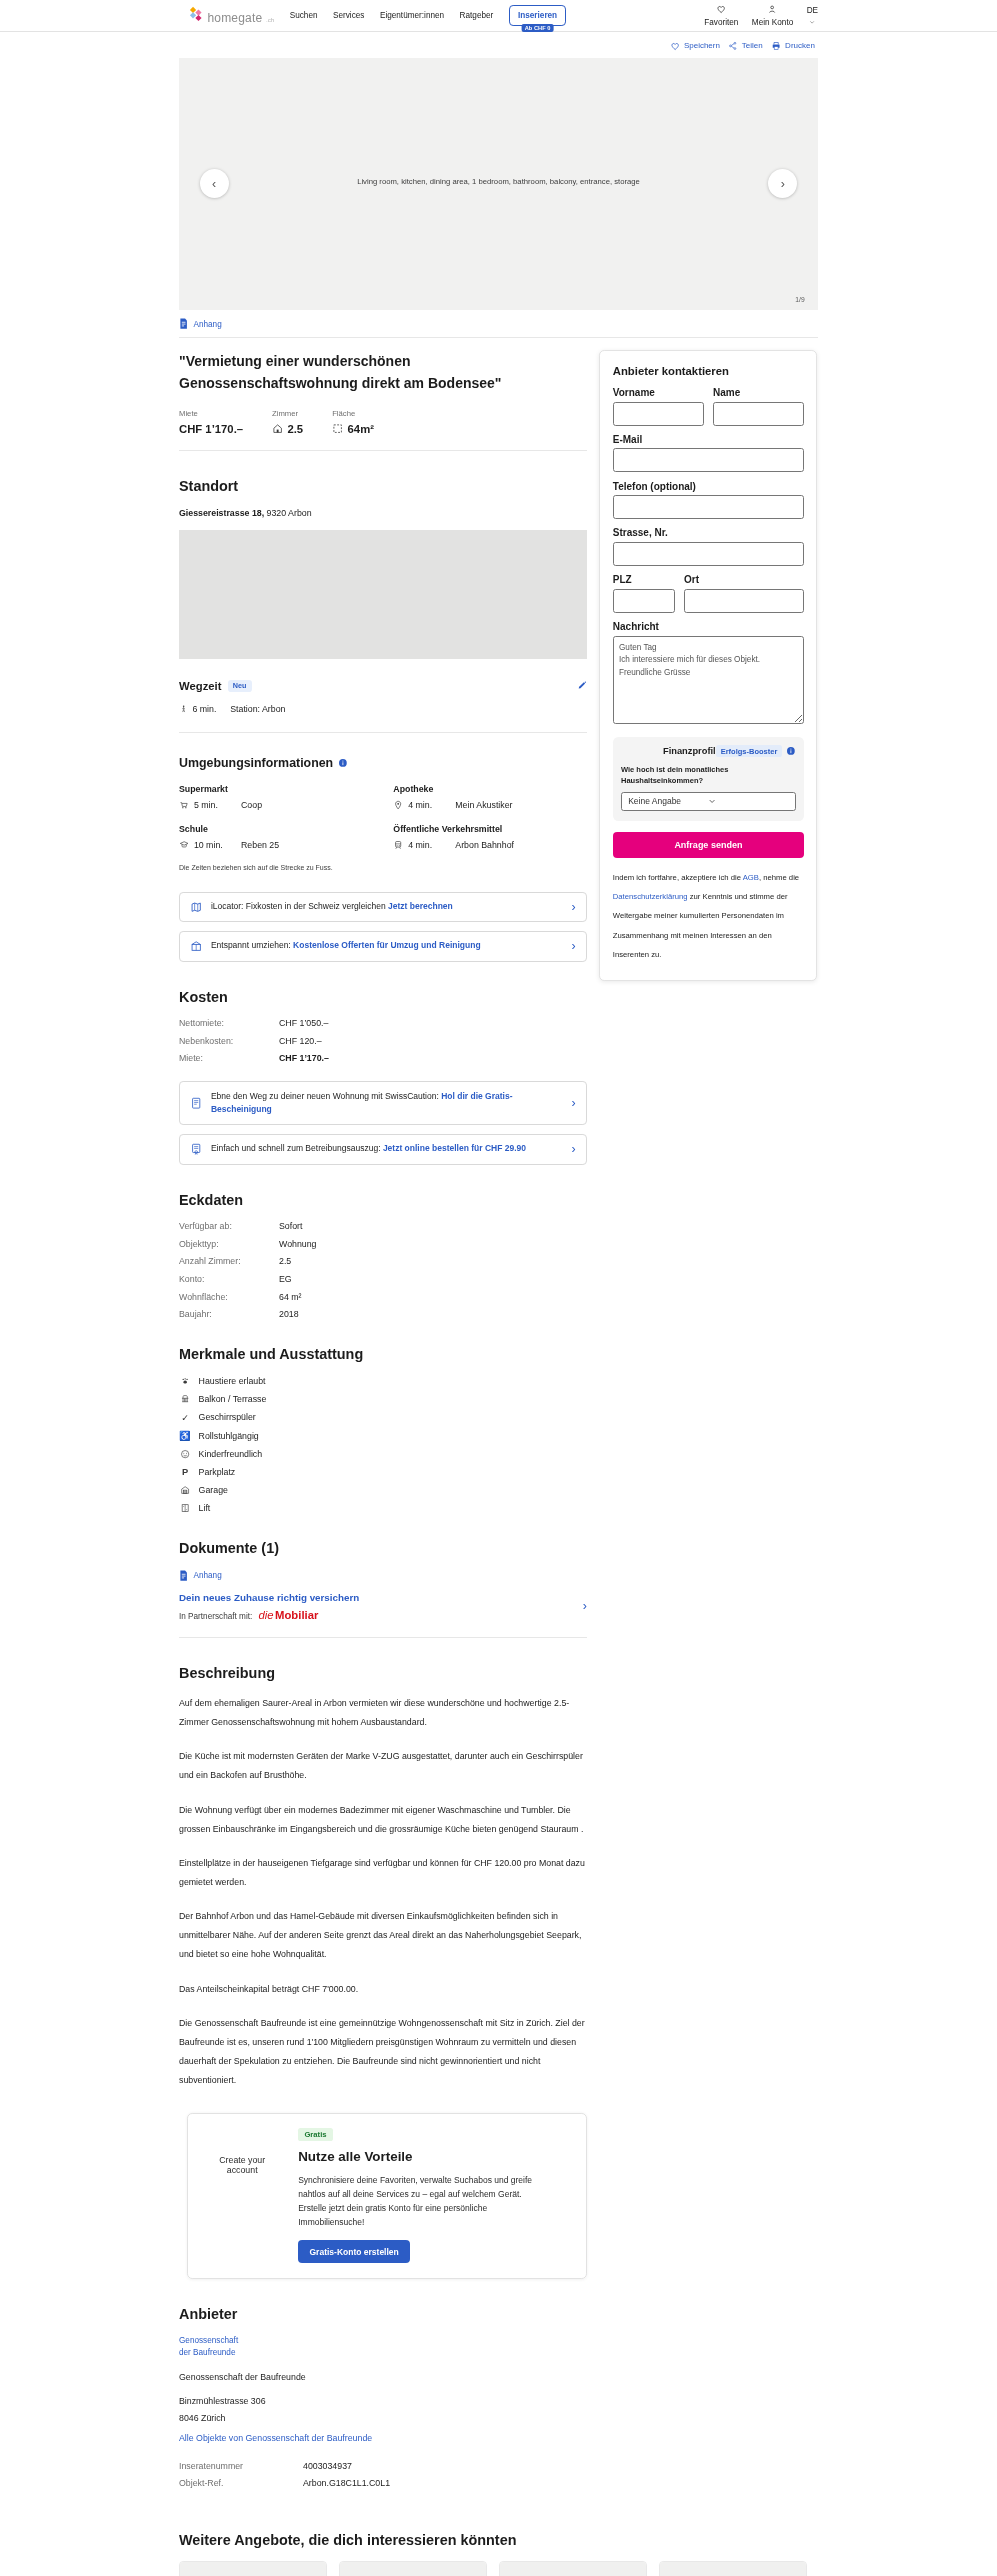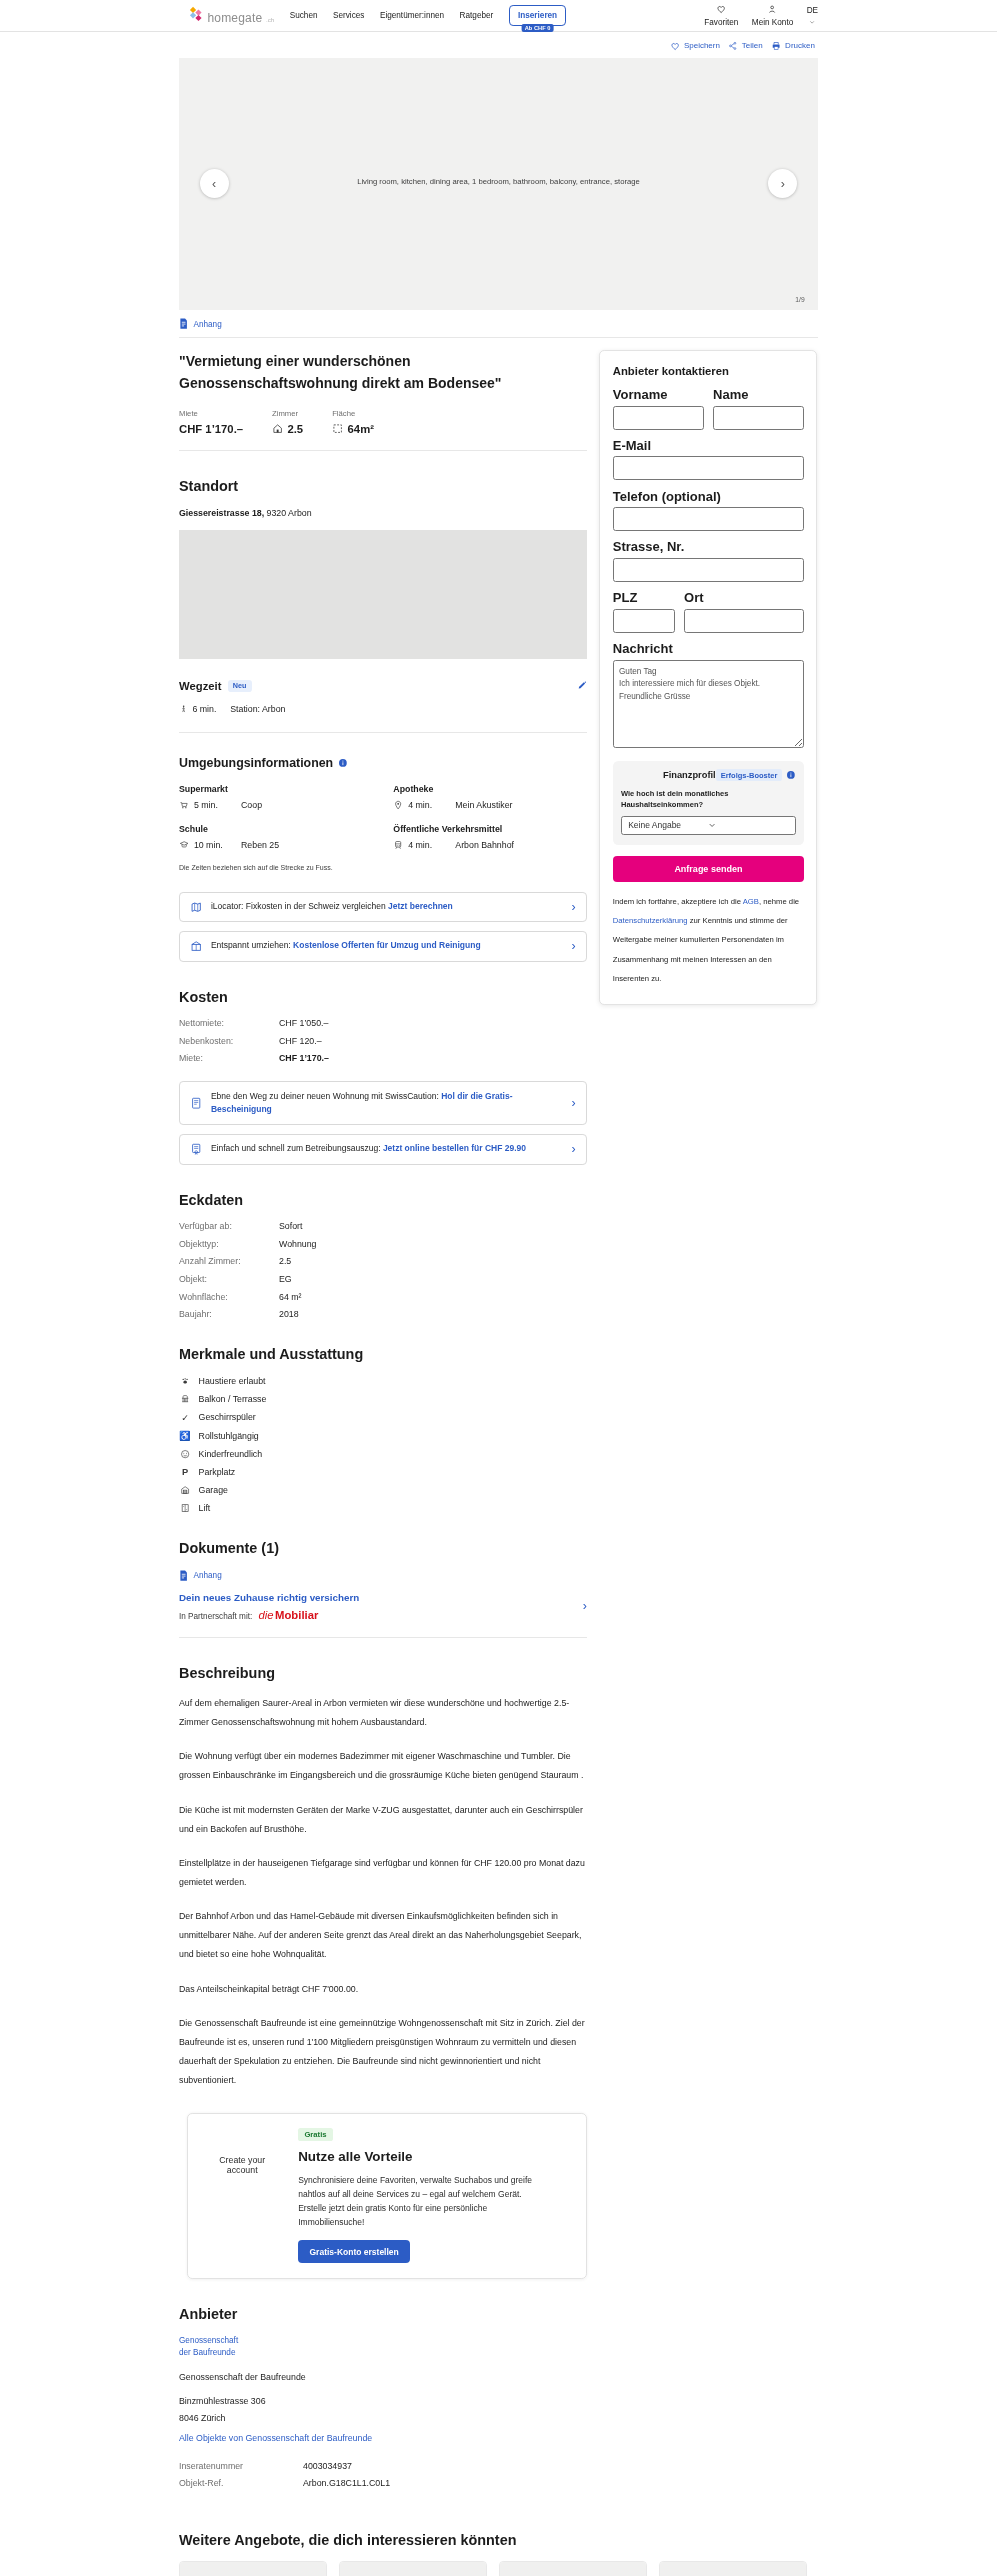--- a/index.html
+++ b/index.html
@@ -104,21 +104,21 @@
   .prov-all { display: inline-block; color: #2c5cc5; font-size: 8.8px; margin: 3.1px 0 17.5px; }
 
   
   .cards-row { display: flex; gap: 12px; margin-bottom: 10.3px; }
   .rel-card { width: 148px; border: 0.5px solid #e8e8e8; border-radius: 4.1px; overflow: hidden; background: #fff; cursor: pointer; }
   .rel-img { height: 62px; background: #f0f0ef; }
 
   
   .contact-card { border: 0.5px solid #e3e3e3; border-radius: 5.2px; box-shadow: 0 1px 5.2px rgba(0,0,0,.09); padding: 13.4px 12.4px 15.5px; background: #fff; margin-top: 12.4px; }
   .contact-card h2 { font-size: 11.3px; font-weight: 700; margin-bottom: 2.1px; }
-  .f-label { font-size: 13px; font-weight: 700; margin: 8.2px 0 3.6px; }
+  .f-label { font-size: 10px; font-weight: 700; margin: 8.2px 0 3.6px; }
   .f-input { width: 100%; height: 24px; border: 0.5px solid #767676; border-radius: 2.6px; font-size: 8.2px; padding: 0 5.2px; font-family: inherit; }
   .f-row2 { display: flex; gap: 9.3px; }
   .f-col { flex: 1; }
   .f-col-plz { flex: 0 0 62px; }
   .f-textarea { width: 100%; height: 88px; border: 0.5px solid #767676; border-radius: 2.6px; font-size: 8.2px; padding: 5.2px; color: #555; line-height: 1.55; font-family: inherit; resize: vertical; }
   .fin-box { background: #f4f4f4; border-radius: 5.2px; padding: 8.2px 8.2px 10.3px; margin-top: 11.3px; }
   .fin-head { display: flex; align-items: center; padding-left: 42px; }
   .fin-title { font-size: 9.3px; font-weight: 700; flex: 1; }
   .fin-badge { background: #e3ecfa; color: #2c5cc5; font-size: 7.5px; font-weight: 700; padding: 1.5px 4.6px; border-radius: 2.6px; margin-right: 4.1px; }
   .fin-q { font-size: 7.5px; font-weight: 700; margin: 7.2px 0 5.2px; line-height: 1.5; }
@@ -456,21 +456,21 @@
         </div>
       <div class="kv-row">
           <span class="kv-label">Objekttyp:</span>
           <span class="kv-value">Wohnung</span>
         </div>
       <div class="kv-row">
           <span class="kv-label">Anzahl Zimmer:</span>
           <span class="kv-value">2.5</span>
         </div>
       <div class="kv-row">
-          <span class="kv-label">Objekt:</span>
+          <span class="kv-label">Konto:</span>
           <span class="kv-value">EG</span>
         </div>
       <div class="kv-row">
           <span class="kv-label">Wohnfläche:</span>
           <span class="kv-value">64 m²</span>
         </div>
       <div class="kv-row">
           <span class="kv-label">Baujahr:</span>
           <span class="kv-value">2018</span>
         </div>
@@ -571,22 +571,22 @@
             <span class="mobiliar"><span class="die">die</span><span class="mob">Mobiliar</span></span>
           </div>
         </div>
         <span class="chev">›</span>
       </div>
 
       
       <div class="desc">
         <h2 class="sec">Beschreibung</h2>
         <p>Auf dem ehemaligen Saurer-Areal in Arbon vermieten wir diese wunderschöne und hochwertige 2.5-Zimmer Genossenschaftswohnung mit hohem Ausbaustandard.</p>
+        <p>Die Küche ist mit modernsten Geräten der Marke V-ZUG ausgestattet, darunter auch ein Geschirrspüler und ein Backofen auf Brusthöhe.</p>
         <p>Die Wohnung verfügt über ein modernes Badezimmer mit eigener Waschmaschine und Tumbler. Die grossen Einbauschränke im Eingangsbereich und die grossräumige Küche bieten genügend Stauraum .</p>
-        <p>Die Küche ist mit modernsten Geräten der Marke V-ZUG ausgestattet, darunter auch ein Geschirrspüler und ein Backofen auf Brusthöhe.</p>
         <p>Einstellplätze in der hauseigenen Tiefgarage sind verfügbar und können für CHF 120.00 pro Monat dazu gemietet werden.</p>
         <p>Der Bahnhof Arbon und das Hamel-Gebäude mit diversen Einkaufsmöglichkeiten befinden sich in unmittelbarer Nähe. Auf der anderen Seite grenzt das Areal direkt an das Naherholungsgebiet Seepark, und bietet so eine hohe Wohnqualität.</p>
         <p>Das Anteilscheinkapital beträgt CHF 7'000.00.</p>
         <p>Die Genossenschaft Baufreunde ist eine gemeinnützige Wohngenossenschaft mit Sitz in Zürich. Ziel der Baufreunde ist es, unseren rund 1'100 Mitgliedern preisgünstigen Wohnraum zu vermitteln und diesen dauerhaft der Spekulation zu entziehen. Die Baufreunde sind nicht gewinnorientiert und nicht subventioniert.</p>
       </div>
 
       
       <div class="promo-card">
         <div class="promo-ill">Create your account</div>
         <div>

